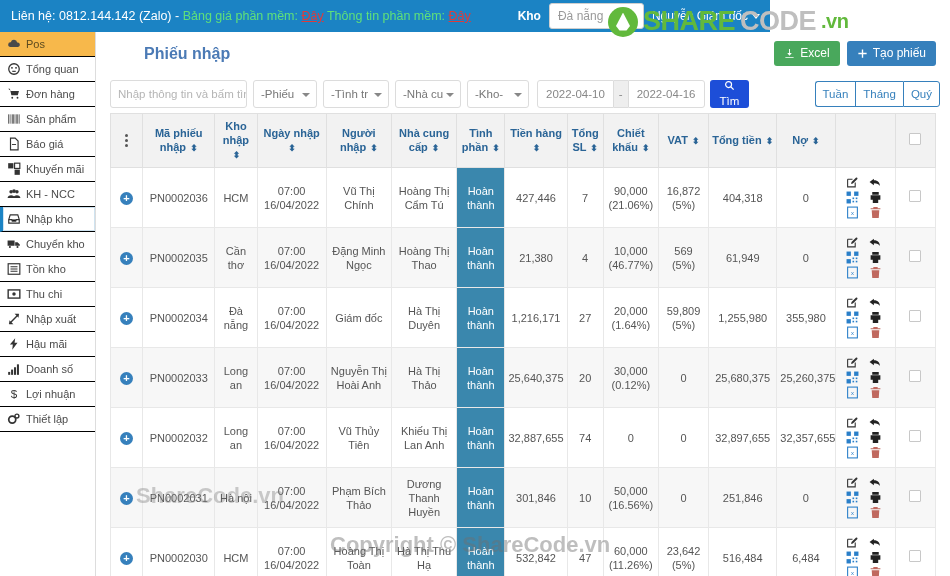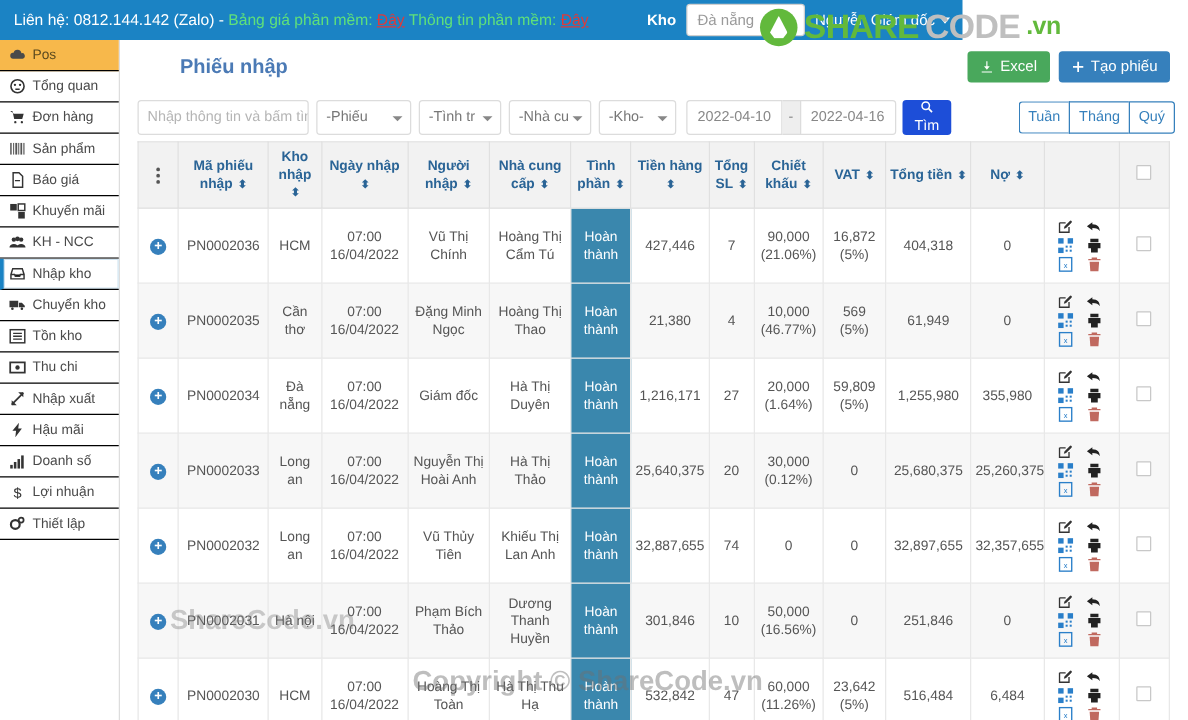--- a/index.html
+++ b/index.html
@@ -96,21 +96,21 @@
     height: 28px; border: 1px solid #dcdcdc; background: #fff;
     font-size: 11.5px; color: #777; padding: 0 18px 0 7px;
     display: flex; align-items: center; border-radius: 3px;
     margin-left: 6px; position: relative; white-space: nowrap; overflow: hidden;
   }
   .f-select .cv {
     position: absolute; right: 6px; top: 12px; width: 0; height: 0;
     border-left: 4px solid transparent; border-right: 4px solid transparent;
     border-top: 4px solid #888;
   }
-  .w-phieu { width: 76px; }
+  .w-phieu { width: 64px; }
   .w-tinh { width: 66px; }
   .w-nha { width: 66px; }
   .w-kho { width: 62px; }
   .date-group { display: flex; align-items: center; margin-left: 8px; }
   .date-box {
     height: 28px; border: 1px solid #dcdcdc; background: #fff;
     font-size: 11.5px; color: #888; padding: 0 8px;
     display: flex; align-items: center; border-radius: 3px 0 0 3px;
   }
   .date-sep {

